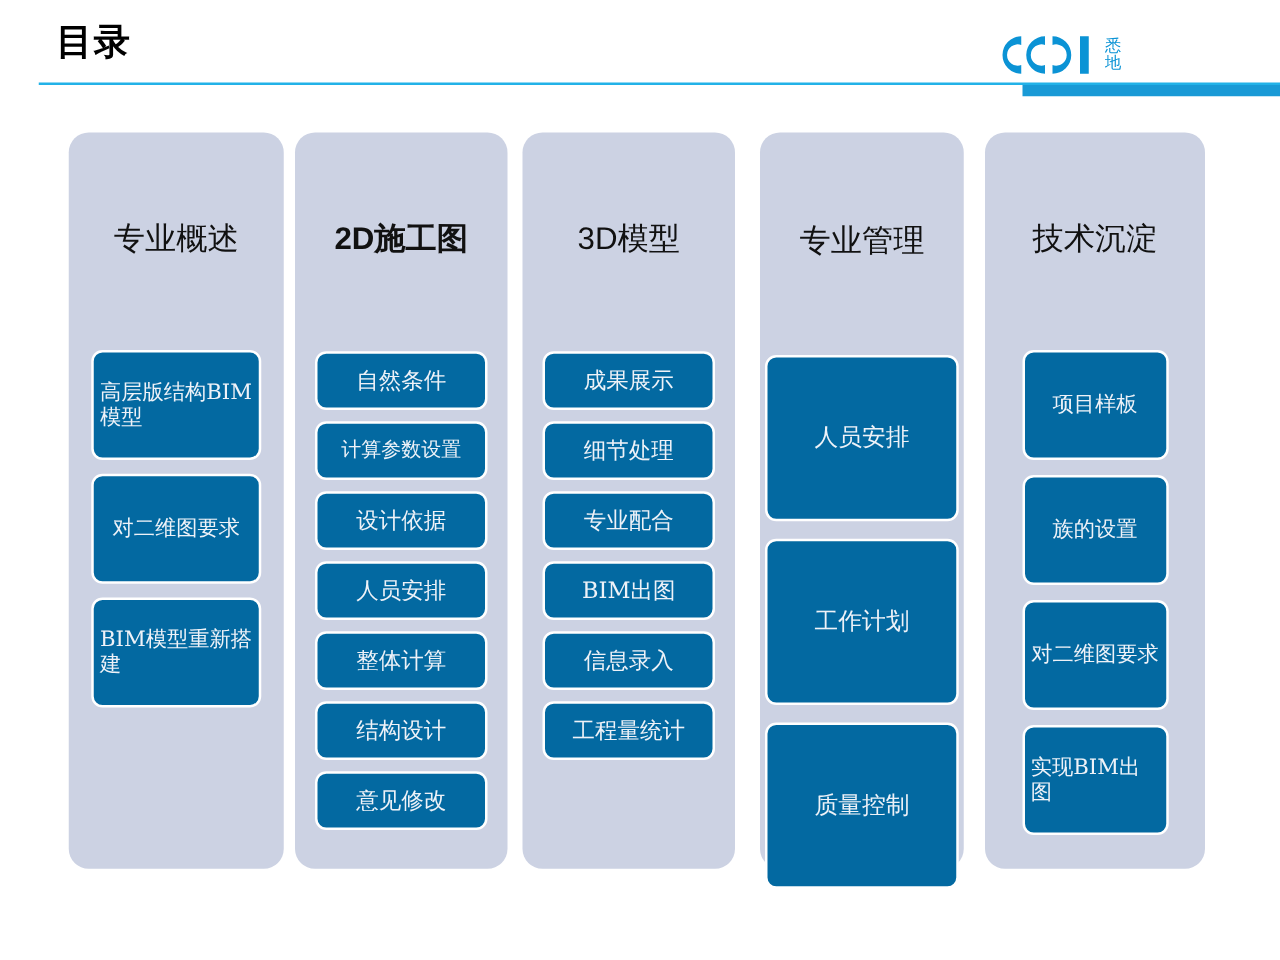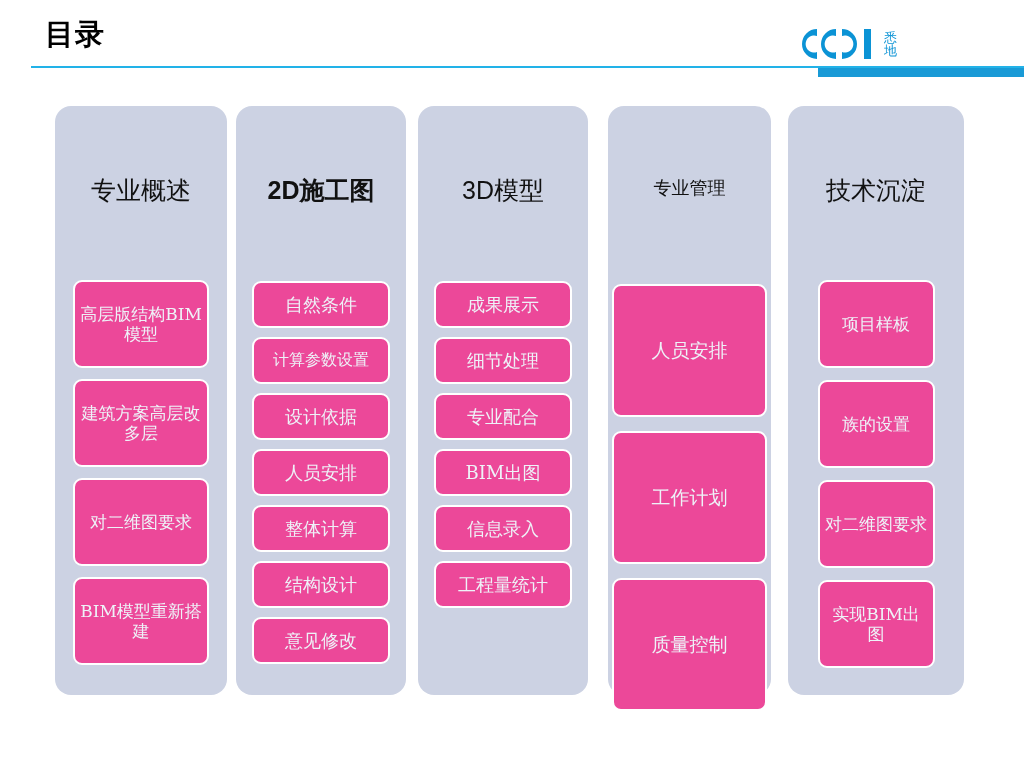--- a/index.html
+++ b/index.html
@@ -103,28 +103,28 @@
   }
   .items {
     position: absolute;
     left: 0;
     right: 0;
     display: flex;
     flex-direction: column;
     align-items: center;
   }
   .item {
-    background: #ec4899;
+    background: #0369a1;
     border: 2px solid #ffffff;
     border-radius: 9px;
     color: #eef2f8;
     display: flex;
     align-items: center;
     justify-content: center;
-    text-align: center;
+    text-align: left;
     box-sizing: border-box;
     font-family: "DejaVu Serif", "Liberation Serif", serif;
     line-height: 1.18;
   }
 
   
   
   #col-0 { left: 55px;  width: 172px; }
   #col-0 .col-title { top: 68px; font-size: 25px; }
   #col-0 .items { top: 174px; gap: 11px; }
@@ -138,21 +138,21 @@
   #col-1 .item.small { font-size: 16px; }
 
   
   #col-2 { left: 418px; width: 170px; }
   #col-2 .col-title { top: 68px; font-size: 25px; font-family: "Liberation Sans", sans-serif; font-weight: normal; }
   #col-2 .items { top: 175px; gap: 9px; }
   #col-2 .item { width: 138px; height: 47px; font-size: 18px; padding: 0 3px; }
 
   
   #col-3 { left: 608px; width: 163px; }
-  #col-3 .col-title { top: 70px; font-size: 18px; }
+  #col-3 .col-title { top: 70px; font-size: 25px; }
   #col-3 .items { top: 178px; gap: 14px; }
   #col-3 .item { width: 155px; height: 133px; font-size: 19px; padding: 0 5px; }
 
   
   #col-4 { left: 788px; width: 176px; }
   #col-4 .col-title { top: 68px; font-size: 25px; }
   #col-4 .items { top: 174px; gap: 12px; }
   #col-4 .item { width: 117px; height: 88px; font-size: 17px; padding: 0 5px; }
 </style>
 </head>
@@ -180,21 +180,20 @@
     </div>
   </div>
 </div>
 
 <div id="columns">
 
   <div class="column" id="col-0">
     <div class="col-title">专业概述</div>
     <div class="items">
       <div class="item">高层版结构BIM模型</div>
-      <div class="item">建筑方案高层改多层</div>
       <div class="item">对二维图要求</div>
       <div class="item">BIM模型重新搭建</div>
     </div>
   </div>
 
   <div class="column" id="col-1">
     <div class="col-title">2D施工图</div>
     <div class="items">
       <div class="item">自然条件</div>
       <div class="item small">计算参数设置</div>

